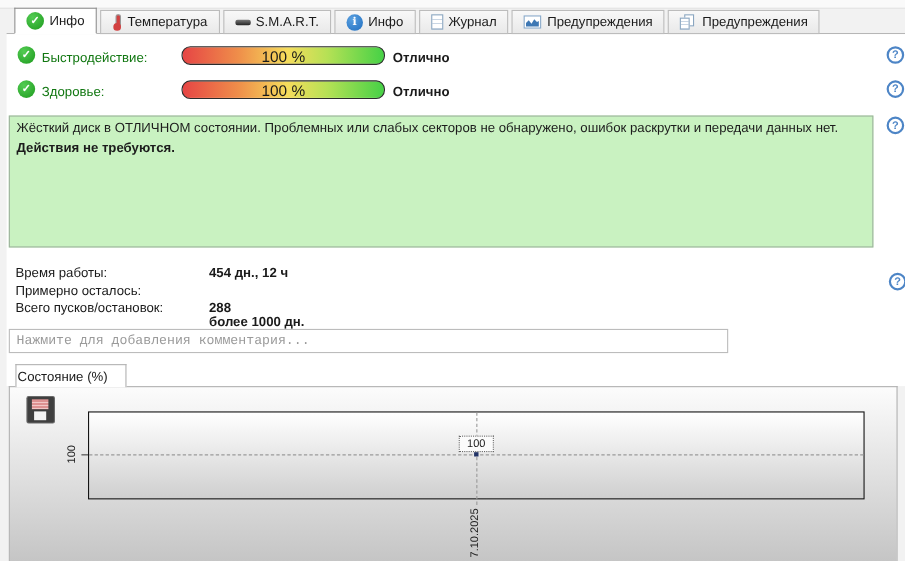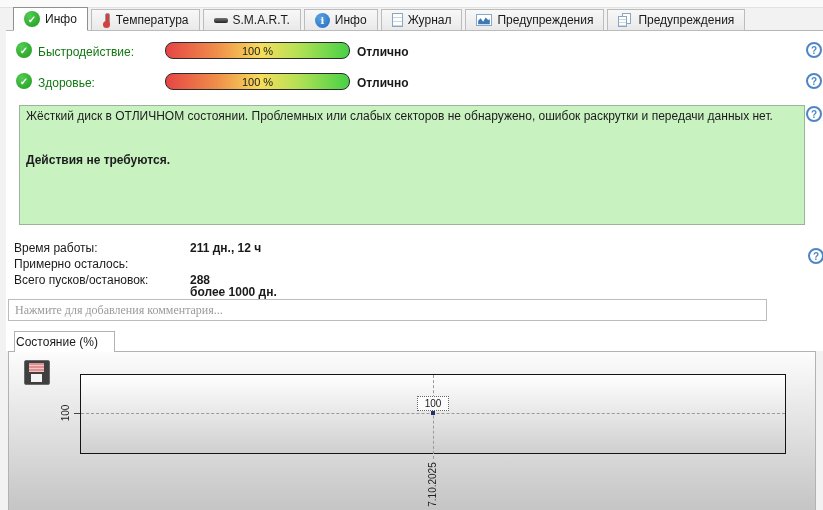--- a/index.html
+++ b/index.html
@@ -19,43 +19,43 @@
 
   
   .content-bg{left:6px;top:31px;width:817px;height:320px;background:#fff;}
 
   
   .ckc{width:16px;height:16px;border-radius:50%;background:radial-gradient(circle at 35% 30%,#53cc53,#1d9a1d);
        color:#fff;font-size:10px;font-weight:bold;display:flex;align-items:center;justify-content:center;}
   .row-label{color:#117711;font-weight:normal;}
   .bar{width:185px;height:17px;border:1px solid #2b2b2b;border-radius:8px;box-sizing:border-box;
        background:linear-gradient(to right,#e64545 0%,#ef8f4a 28%,#f6dd5c 52%,#b5e155 72%,#46d146 100%);
-       display:flex;align-items:center;justify-content:center;font-size:11px;color:#1a1a1a;}
+       display:flex;align-items:center;justify-content:center;font-size:14px;color:#1a1a1a;}
   .row-status{font-weight:bold;}
 
   
   .help{width:16px;height:16px;border-radius:50%;border:2px solid #4d85c6;background:#fff;color:#4d85c6;
         font-size:10px;font-weight:bold;display:flex;align-items:center;justify-content:center;box-sizing:border-box;cursor:pointer;}
 
   
-  .message-box{left:19px;top:105px;width:786px;height:120px;background:#c9f2c1;border:1px solid #9db29d;
+  .message-box{left:8px;top:105px;width:786px;height:120px;background:#c9f2c1;border:1px solid #9db29d;
                box-sizing:border-box;padding:3px 6px;line-height:15px;color:#1c1c1c;}
-  .message-line2{font-weight:bold;margin-top:29px;}
+  .message-line2{font-weight:bold;margin-top:3px;}
 
   
   .stat-label{left:14px;}
   .stat-value{left:190px;font-weight:bold;}
 
   
   .retest{left:690px;top:244px;width:109px;height:23px;background:linear-gradient(#fdfdfd,#dedede);
           border:1px solid #5f5f5f;border-radius:3px;display:flex;align-items:center;justify-content:center;cursor:pointer;}
 
   
-  .comment{left:8px;top:299px;width:759px;height:22px;border:1px solid #bcbcbc;background:#fff;
-           color:#9a9a9a;padding:0 6px;box-sizing:border-box;font-size:12px;font-family:Liberation Serif, serif;}
+  .comment{left:8px;top:299px;width:654px;height:22px;border:1px solid #bcbcbc;background:#fff;
+           color:#9a9a9a;padding:0 6px;box-sizing:border-box;font-size:12px;font-family:Liberation Mono, monospace;}
   .comment::placeholder{color:#9a9a9a;}
 
   
   .chart-tab{left:14px;top:331px;width:101px;height:21px;background:#fff;border:1px solid #b2b2b2;border-bottom:none;
              box-sizing:border-box;display:flex;align-items:center;padding-left:1px;z-index:2;}
   .chart-panel{left:8px;top:351px;width:808px;height:159px;background:linear-gradient(#fcfcfc,#c5c5c5);
                border:1px solid #b2b2b2;border-bottom:none;box-sizing:border-box;}
   .save-btn{left:24px;top:360px;width:24px;height:23px;background:#3f3f3f;border:1px solid #6a6a6a;border-radius:2px;cursor:pointer;}
   .floppy-label{position:absolute;left:4px;top:2px;width:15px;height:9px;background:#dd9191;
                 background:repeating-linear-gradient(#dd9191 0 2px,#f2c6c6 2px 3px);}
@@ -152,21 +152,21 @@
   <span class="abs row-status" style="left:357px;top:76px;">Отлично</span>
   <div class="abs help" style="left:806px;top:73px;">?</div>
 
   <div class="abs message-box">
     <div>Жёсткий диск в ОТЛИЧНОМ состоянии. Проблемных или слабых секторов не обнаружено, ошибок раскрутки и передачи данных нет.</div>
     <div class="message-line2">Действия не требуются.</div>
   </div>
   <div class="abs help" style="left:806px;top:106px;">?</div>
 
   <span class="abs stat-label" style="top:241px;">Время работы:</span>
-  <span class="abs stat-value" style="top:241px;">211 дн., 12 ч</span>
+  <span class="abs stat-value" style="top:241px;">454 дн., 12 ч</span>
   <span class="abs stat-label" style="top:257px;">Примерно осталось:</span>
   <span class="abs stat-value" style="top:257px;margin-top:28px;">более 1000 дн.</span>
   <span class="abs stat-label" style="top:273px;">Всего пусков/остановок:</span>
   <span class="abs stat-value" style="top:273px;text-align:right;">288</span>
 
   <div class="abs help" style="left:808px;top:248px;">?</div>
 
   <input class="abs comment" type="text" placeholder="Нажмите для добавления комментария..." style="">
 
   <div class="abs chart-tab">

